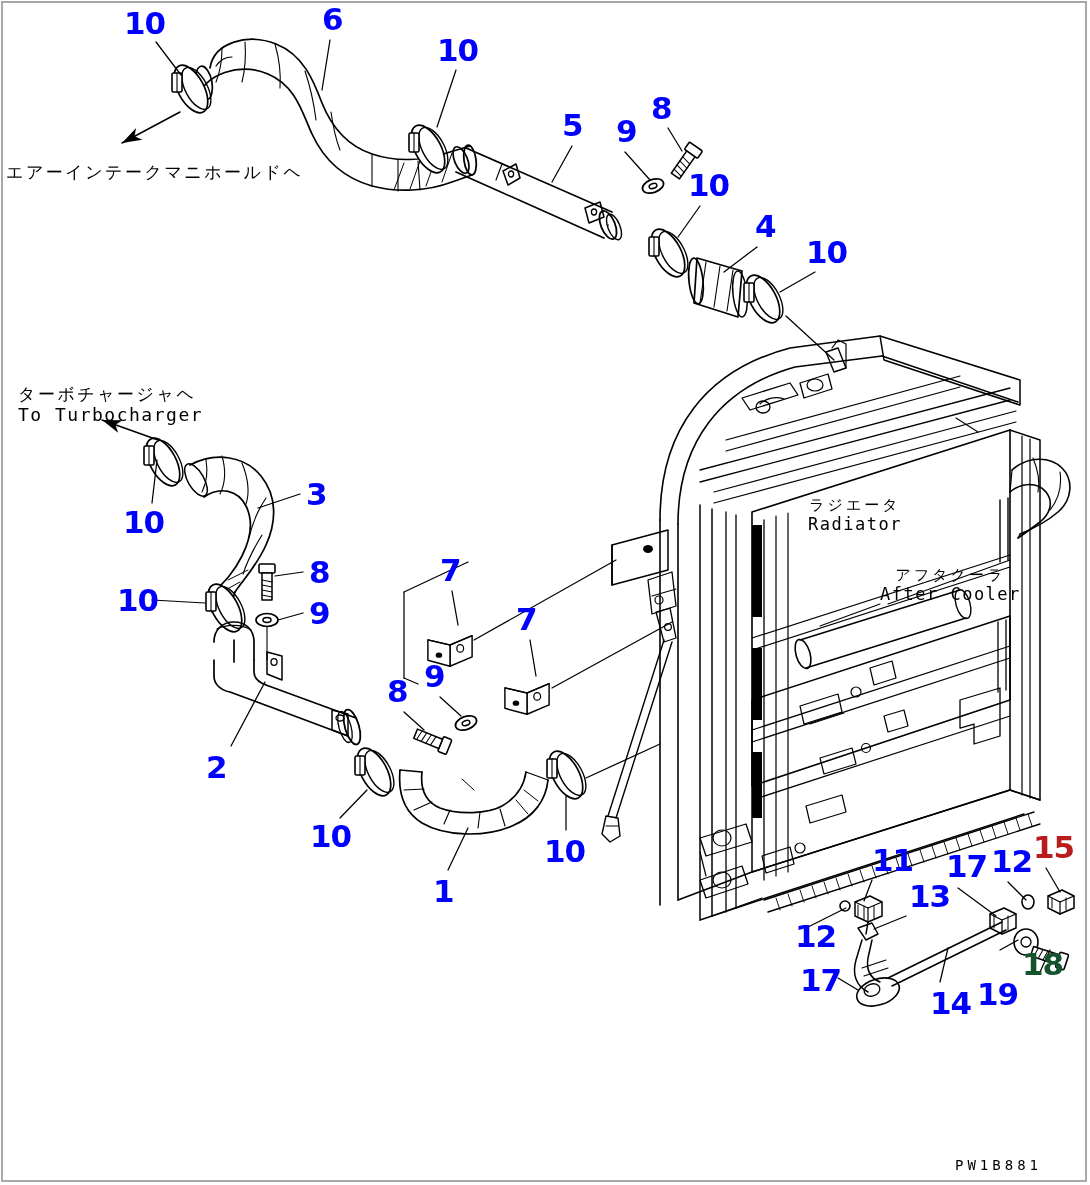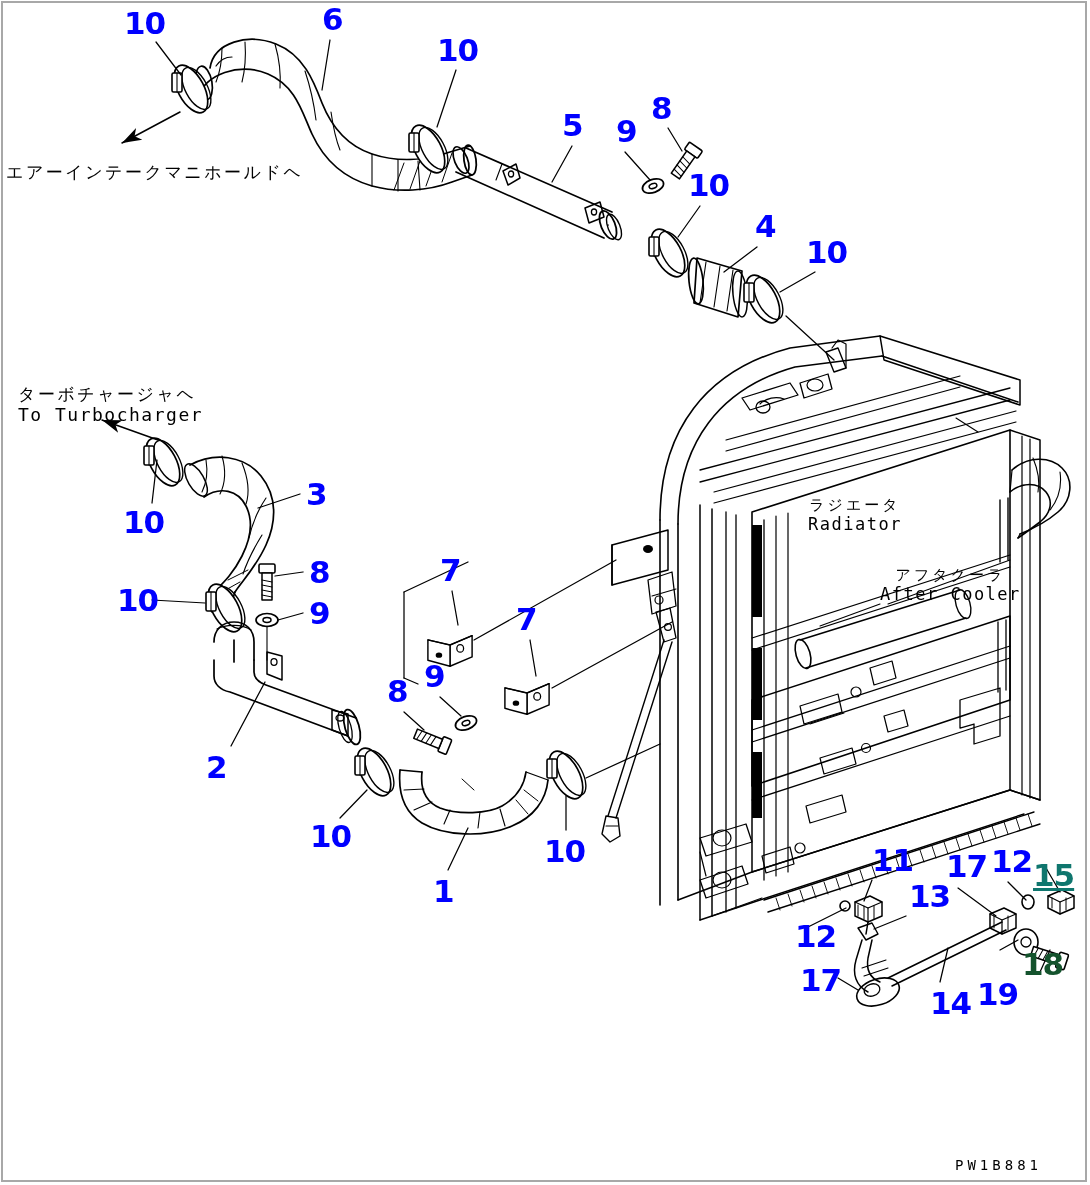--- a/index.html
+++ b/index.html
@@ -583,21 +583,21 @@
       <div class="callout" style="left: 387px; top: 676px; color: rgb(0, 0, 255);">8</div>
       <div class="callout" style="left: 424px; top: 661px; color: rgb(0, 0, 255);">9</div>
       <div class="callout" style="left: 206px; top: 752px; color: rgb(0, 0, 255);">2</div>
       <div class="callout" style="left: 310px; top: 821px; color: rgb(0, 0, 255);">10</div>
       <div class="callout" style="left: 433px; top: 876px; color: rgb(0, 0, 255);">1</div>
       <div class="callout" style="left: 544px; top: 836px; color: rgb(0, 0, 255);">10</div>
       <div class="callout" style="left: 872px; top: 845px; color: rgb(0, 0, 255);">11</div>
       <div class="callout" style="left: 771px; top: 921px; color: rgb(0, 0, 255); margin-left: 24px;">12</div>
       <div class="callout" style="left: 909px; top: 881px; color: rgb(0, 0, 255);">13</div>
       <div class="callout" style="left: 930px; top: 988px; color: rgb(0, 0, 255);">14</div>
-      <div class="callout" style="left: 1033px; top: 860px; color: #0f766e; text-decoration: underline;">15</div>
+      <div class="callout" style="left: 1033px; top: 832px; color: #b91c1c;">15</div>
       <div class="callout" style="left: 991px; top: 846px; color: rgb(0, 0, 255);">12</div>
       <div class="callout" style="left: 946px; top: 851px; color: rgb(0, 0, 255);">17</div>
       <div class="callout" style="left: 800px; top: 965px; color: rgb(0, 0, 255);">17</div>
       <div class="callout" style="left: 1022px; top: 949px; color: #14532d;">18</div>
       <div class="callout" style="left: 977px; top: 955px; color: rgb(0, 0, 255); margin-top: 24px;">19</div>
     </div>
 
   <div id="drawing-code">PW1B881</div>
 
 </div>

